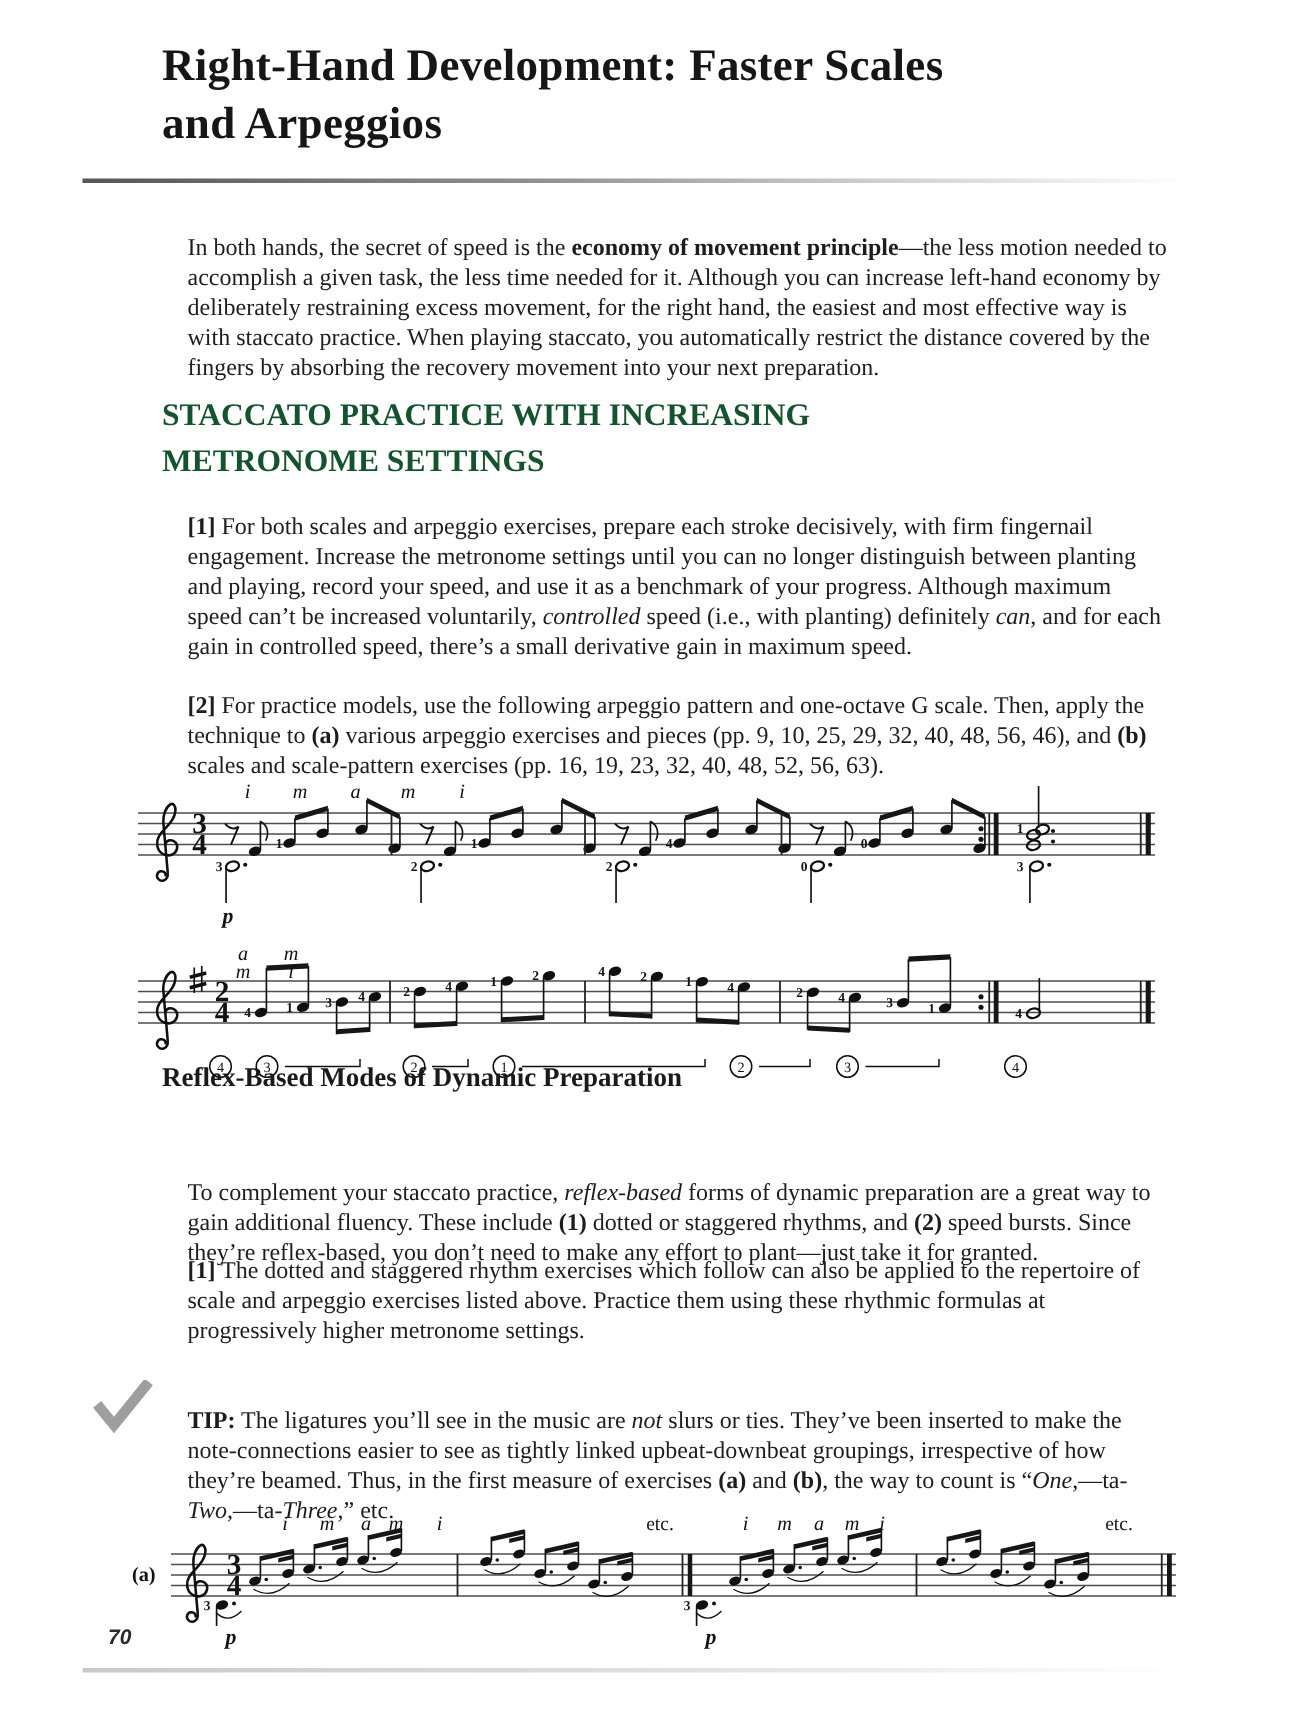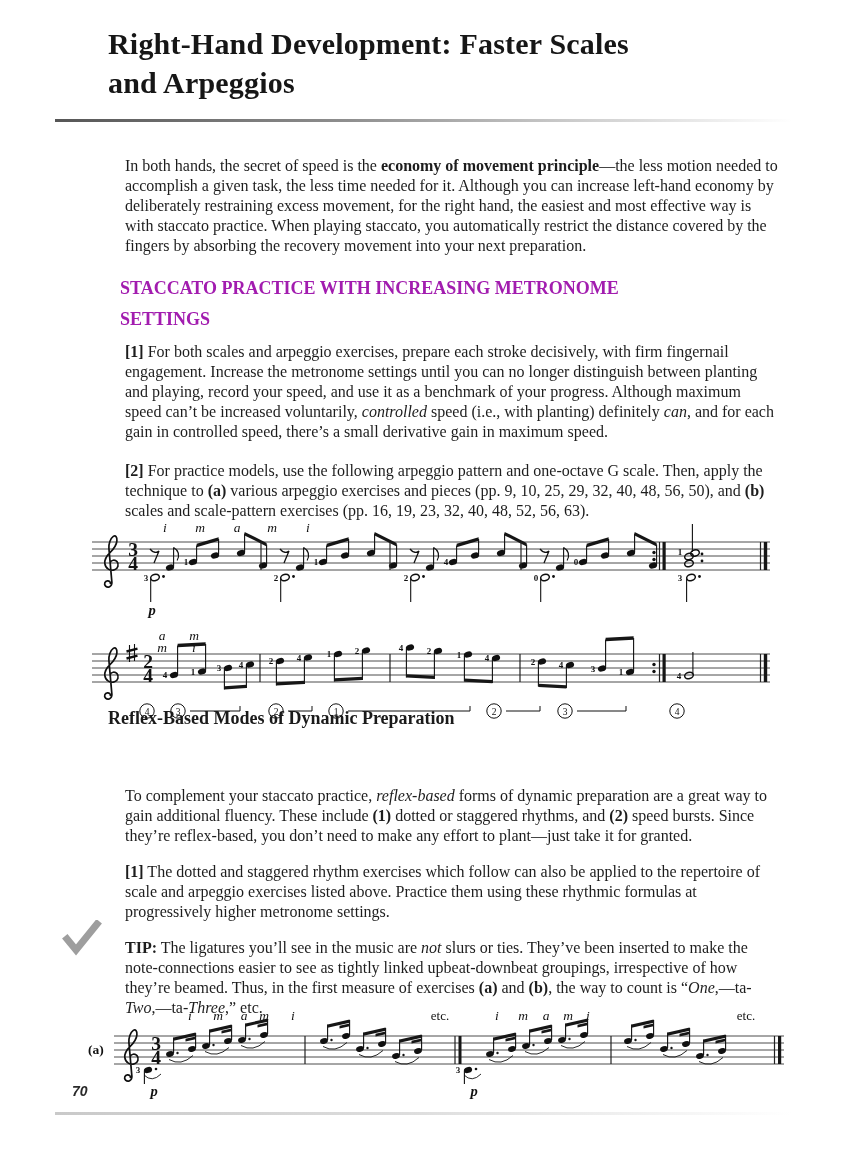--- a/index.html
+++ b/index.html
@@ -4,22 +4,22 @@
 <style>
   html,body{margin:0;padding:0;background:#ffffff;}
   .page{position:relative;width:864px;height:1152px;background:#ffffff;overflow:hidden;
         font-family:"Liberation Serif",serif;color:#1d1d1d;}
   .title{position:absolute;left:108px;top:24px;width:560px;margin:0;
          font-size:30px;line-height:39px;font-weight:bold;color:#161616;letter-spacing:.2px;}
   .rule{position:absolute;left:55px;width:737px;height:3px;}
   .rule.top{top:119px;background:linear-gradient(to right,#565656 0%,#8f8f8f 40%,#cfcfcf 72%,rgba(235,235,235,0) 100%);}
   .rule.bottom{top:1112px;background:linear-gradient(to right,#c9c9c9 0%,#dedede 50%,rgba(242,242,242,0) 100%);}
   .para{position:absolute;left:108px;width:656px;margin:17px;font-size:16px;line-height:20px;}
-  .h2{position:absolute;left:108px;top:261px;width:560px;margin:12px;
-      font-size:18px;line-height:31px;font-weight:bold;color:#a21caf;}
+  .h2{position:absolute;left:108px;top:261px;width:560px;margin:0;
+      font-size:21px;line-height:31px;font-weight:bold;color:#14532d;}
   .h3{position:absolute;left:108px;top:708px;margin:0;font-size:18px;font-weight:bold;color:#1a1a1a;}
   .pagenum{position:absolute;left:72px;top:1083px;font-family:"Liberation Sans",sans-serif;
            font-weight:bold;font-size:14px;color:#2a2a2a;font-style:italic;}
   svg.staff{position:absolute;overflow:visible;}
   #staff1{left:88px;top:518px;}
   #staff2{left:88px;top:632px;}
   #staff3{left:88px;top:1008px;}
   .check{position:absolute;left:62px;top:920px;}
   
   .sl{stroke:#4d4d4d;stroke-width:1;}
@@ -45,21 +45,21 @@
 
   <h1 class="title">Right-Hand Development: Faster Scales and Arpeggios</h1>
   <div class="rule top"></div>
 
   <p class="para" style="top:139px"><span>In both hands, the secret of speed is the </span><b>economy of movement principle</b><span>—the less motion needed to accomplish a given task, the less time needed for it. Although you can increase left-hand economy by deliberately restraining excess movement, for the right hand, the easiest and most effective way is with staccato practice. When playing staccato, you automatically restrict the distance covered by the fingers by absorbing the recovery movement into your next preparation.</span></p>
 
   <h2 class="h2">STACCATO PRACTICE WITH INCREASING METRONOME SETTINGS</h2>
 
   <p class="para" style="top:325px"><b>[1]</b><span> For both scales and arpeggio exercises, prepare each stroke decisively, with firm fingernail engagement. Increase the metronome settings until you can no longer distinguish between planting and playing, record your speed, and use it as a benchmark of your progress. Although maximum speed can’t be increased voluntarily, </span><i>controlled</i><span> speed (i.e., with planting) definitely </span><i>can</i><span>, and for each gain in controlled speed, there’s a small derivative gain in maximum speed.</span></p>
 
-  <p class="para" style="top:444px"><b>[2]</b><span> For practice models, use the following arpeggio pattern and one-octave G scale. Then, apply the technique to </span><b>(a)</b><span> various arpeggio exercises and pieces (pp. 9, 10, 25, 29, 32, 40, 48, 56, 50), and </span><b>(b)</b><span> scales and scale-pattern exercises (pp. 16, 19, 23, 32, 40, 48, 52, 56, 63).</span></p>
+  <p class="para" style="top:444px"><b>[2]</b><span> For practice models, use the following arpeggio pattern and one-octave G scale. Then, apply the technique to </span><b>(a)</b><span> various arpeggio exercises and pieces (pp. 9, 10, 25, 29, 32, 40, 48, 56, 46), and </span><b>(b)</b><span> scales and scale-pattern exercises (pp. 16, 19, 23, 32, 40, 48, 52, 56, 63).</span></p>
 
   <svg width="0" height="0" style="position:absolute" aria-hidden="true">
     <defs>
       <path id="gclef" class="st" style="stroke-width:1.7" d="M7.9 40.6 C7.9 44.6 3.9 46.4 1.6 44.1 C-0.3 42.2 0.8 39 3.4 38.8 C5.5 38.6 6.8 40.4 6.4 42.3
            M7.9 40.6 L4.9 6.4 C4.5 1.8 6.4 -3.6 9.3 -5.6 C11.7 -7.1 13.3 -4.6 12.9 -1.2
            C12.5 3.1 9.8 6.7 6.4 10.1 C2.8 13.7 0.2 16.9 0.8 21.4 C1.4 26.7 6.4 29.3 10.5 27.8
            C14.1 26.5 15.2 22.1 13 19.6 C10.9 17.3 7.1 17.9 6.2 20.7"></path>
       <g id="arp">
         <path class="st" style="stroke-width:1.3" d="M4 31 c3 4 7 4 9 2 l-5 12"></path>
         <ellipse class="nh" cx="24" cy="49.5" rx="4.2" ry="3" transform="rotate(-18 24 49.5)"></ellipse>
@@ -270,21 +270,21 @@
       <path class="st" style="stroke-width:1" d="M489 79 H538 V74"></path>
       <circle class="onh" style="stroke-width:1" cx="589" cy="79" r="7.2"></circle>
       <text class="circnum" x="589" y="82.5">4</text>
     </g>
   </svg>
 
   <h3 class="h3">Reflex-Based Modes of Dynamic Preparation</h3>
 
   <p class="para" style="top:769px"><span>To complement your staccato practice, </span><i>reflex-based</i><span> forms of dynamic preparation are a great way to gain additional fluency. These include </span><b>(1)</b><span> dotted or staggered rhythms, and </span><b>(2)</b><span> speed bursts. Since they’re reflex-based, you don’t need to make any effort to plant—just take it for granted.</span></p>
 
-  <p class="para" style="top:845px"><b>[1]</b><span> The dotted and staggered rhythm exercises which follow can also be applied to the repertoire of scale and arpeggio exercises listed above. Practice them using these rhythmic formulas at progressively higher metronome settings.</span></p>
+  <p class="para" style="top:821px"><b>[1]</b><span> The dotted and staggered rhythm exercises which follow can also be applied to the repertoire of scale and arpeggio exercises listed above. Practice them using these rhythmic formulas at progressively higher metronome settings.</span></p>
 
   <svg class="check" width="40" height="38" viewBox="0 0 40 38">
     <path d="M5 19 L14 30 L35 4" fill="none" stroke="#9e9e9e" stroke-width="7" stroke-linecap="square"></path>
   </svg>
 
   <p class="para" style="top:921px"><b>TIP:</b><span> The ligatures you’ll see in the music are </span><i>not</i><span> slurs or ties. They’ve been inserted to make the note-connections easier to see as tightly linked upbeat-downbeat groupings, irrespective of how they’re beamed. Thus, in the first measure of exercises </span><b>(a)</b><span> and </span><b>(b)</b><span>, the way to count is “</span><i>One</i><span>,—ta-</span><i>Two</i><span>,—ta-</span><i>Three</i><span>,” etc.</span></p>
 
   <svg id="staff3" class="staff" width="700" height="92" viewBox="0 0 700 92">
     <text class="lbla" x="0" y="46">(a)</text>
     <g>

